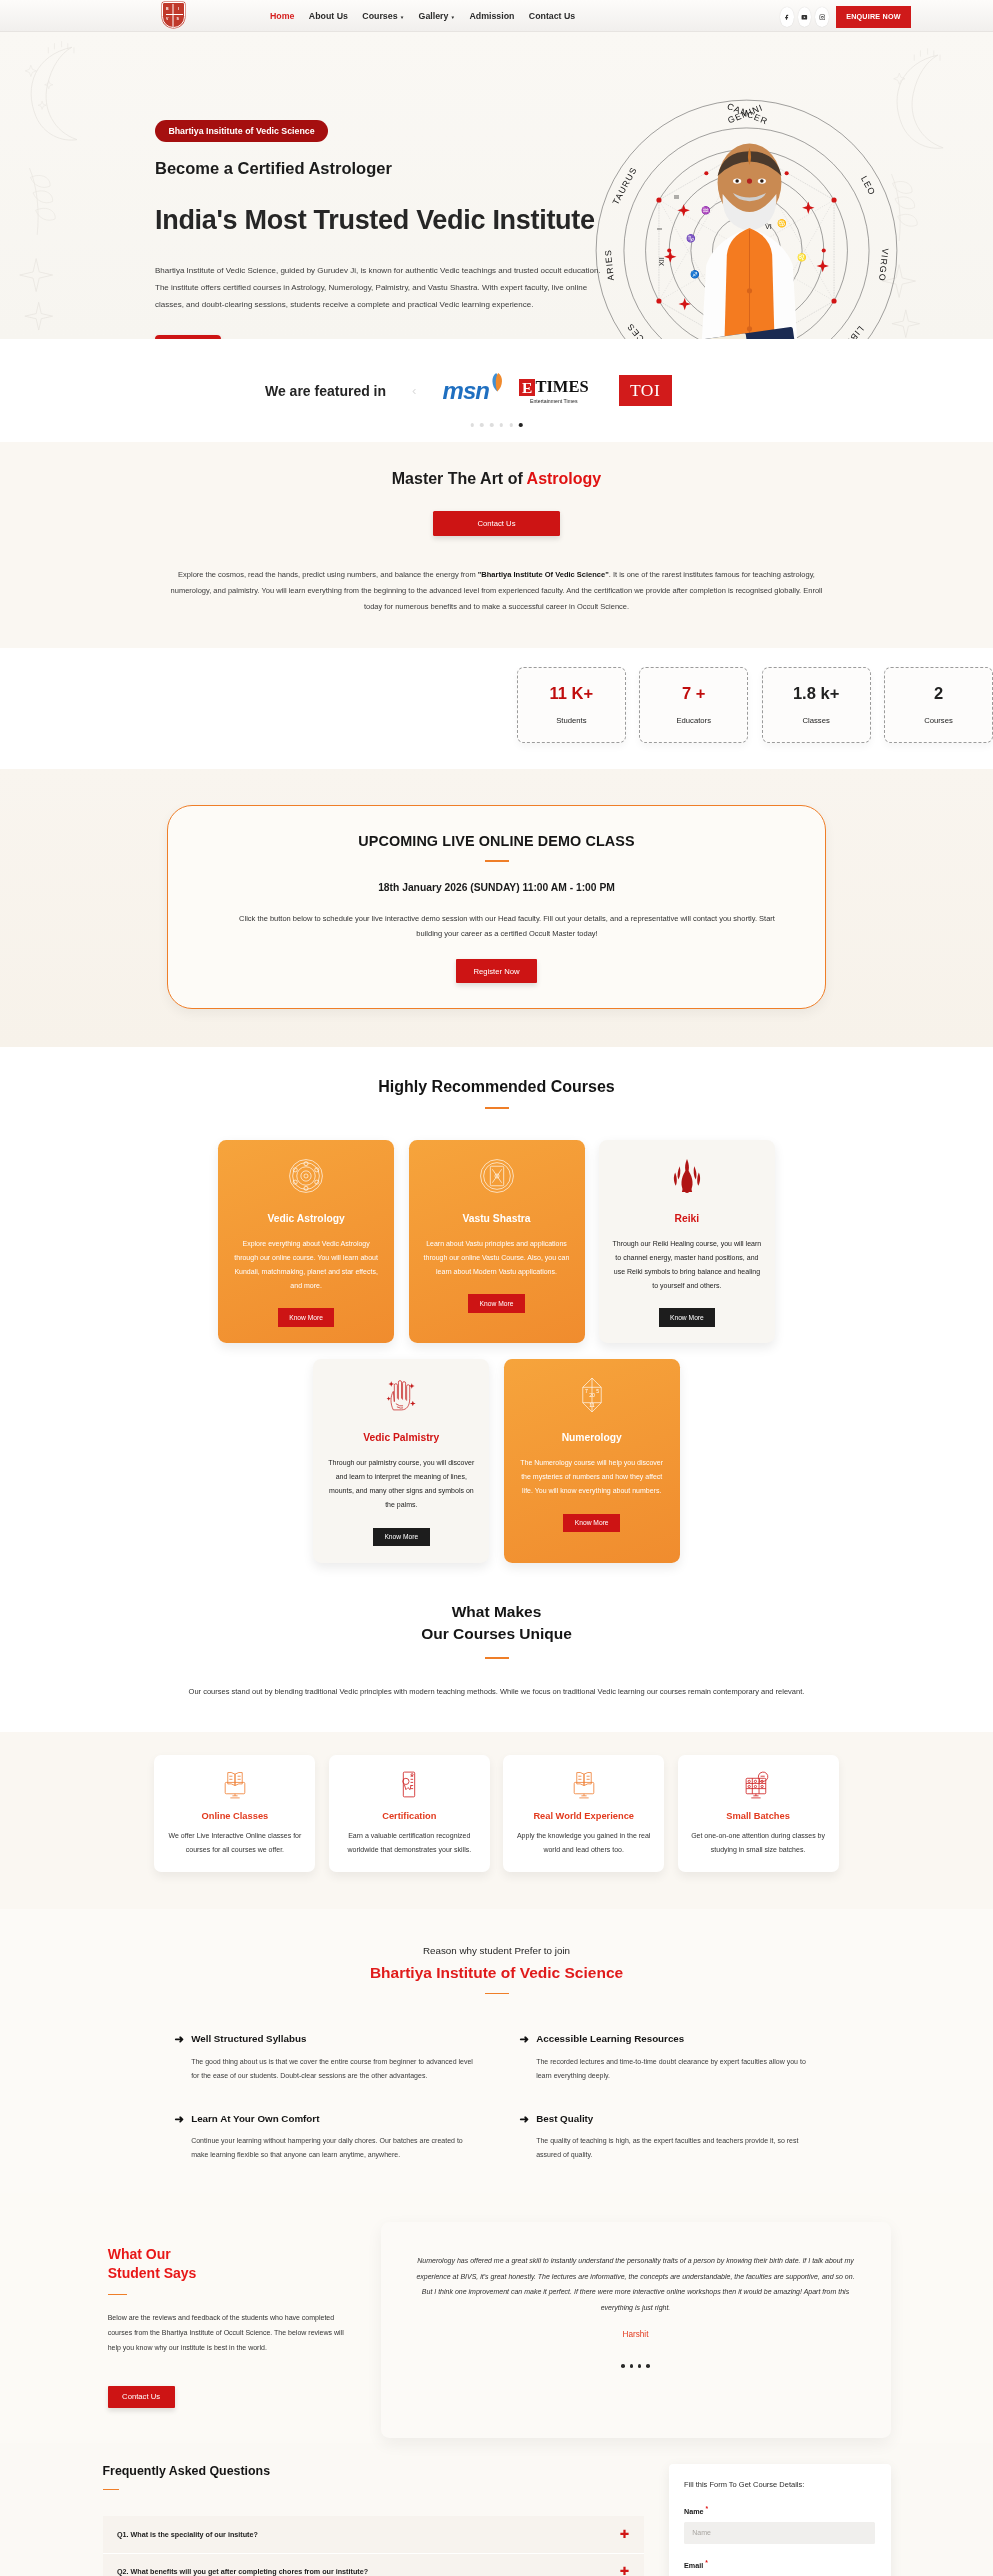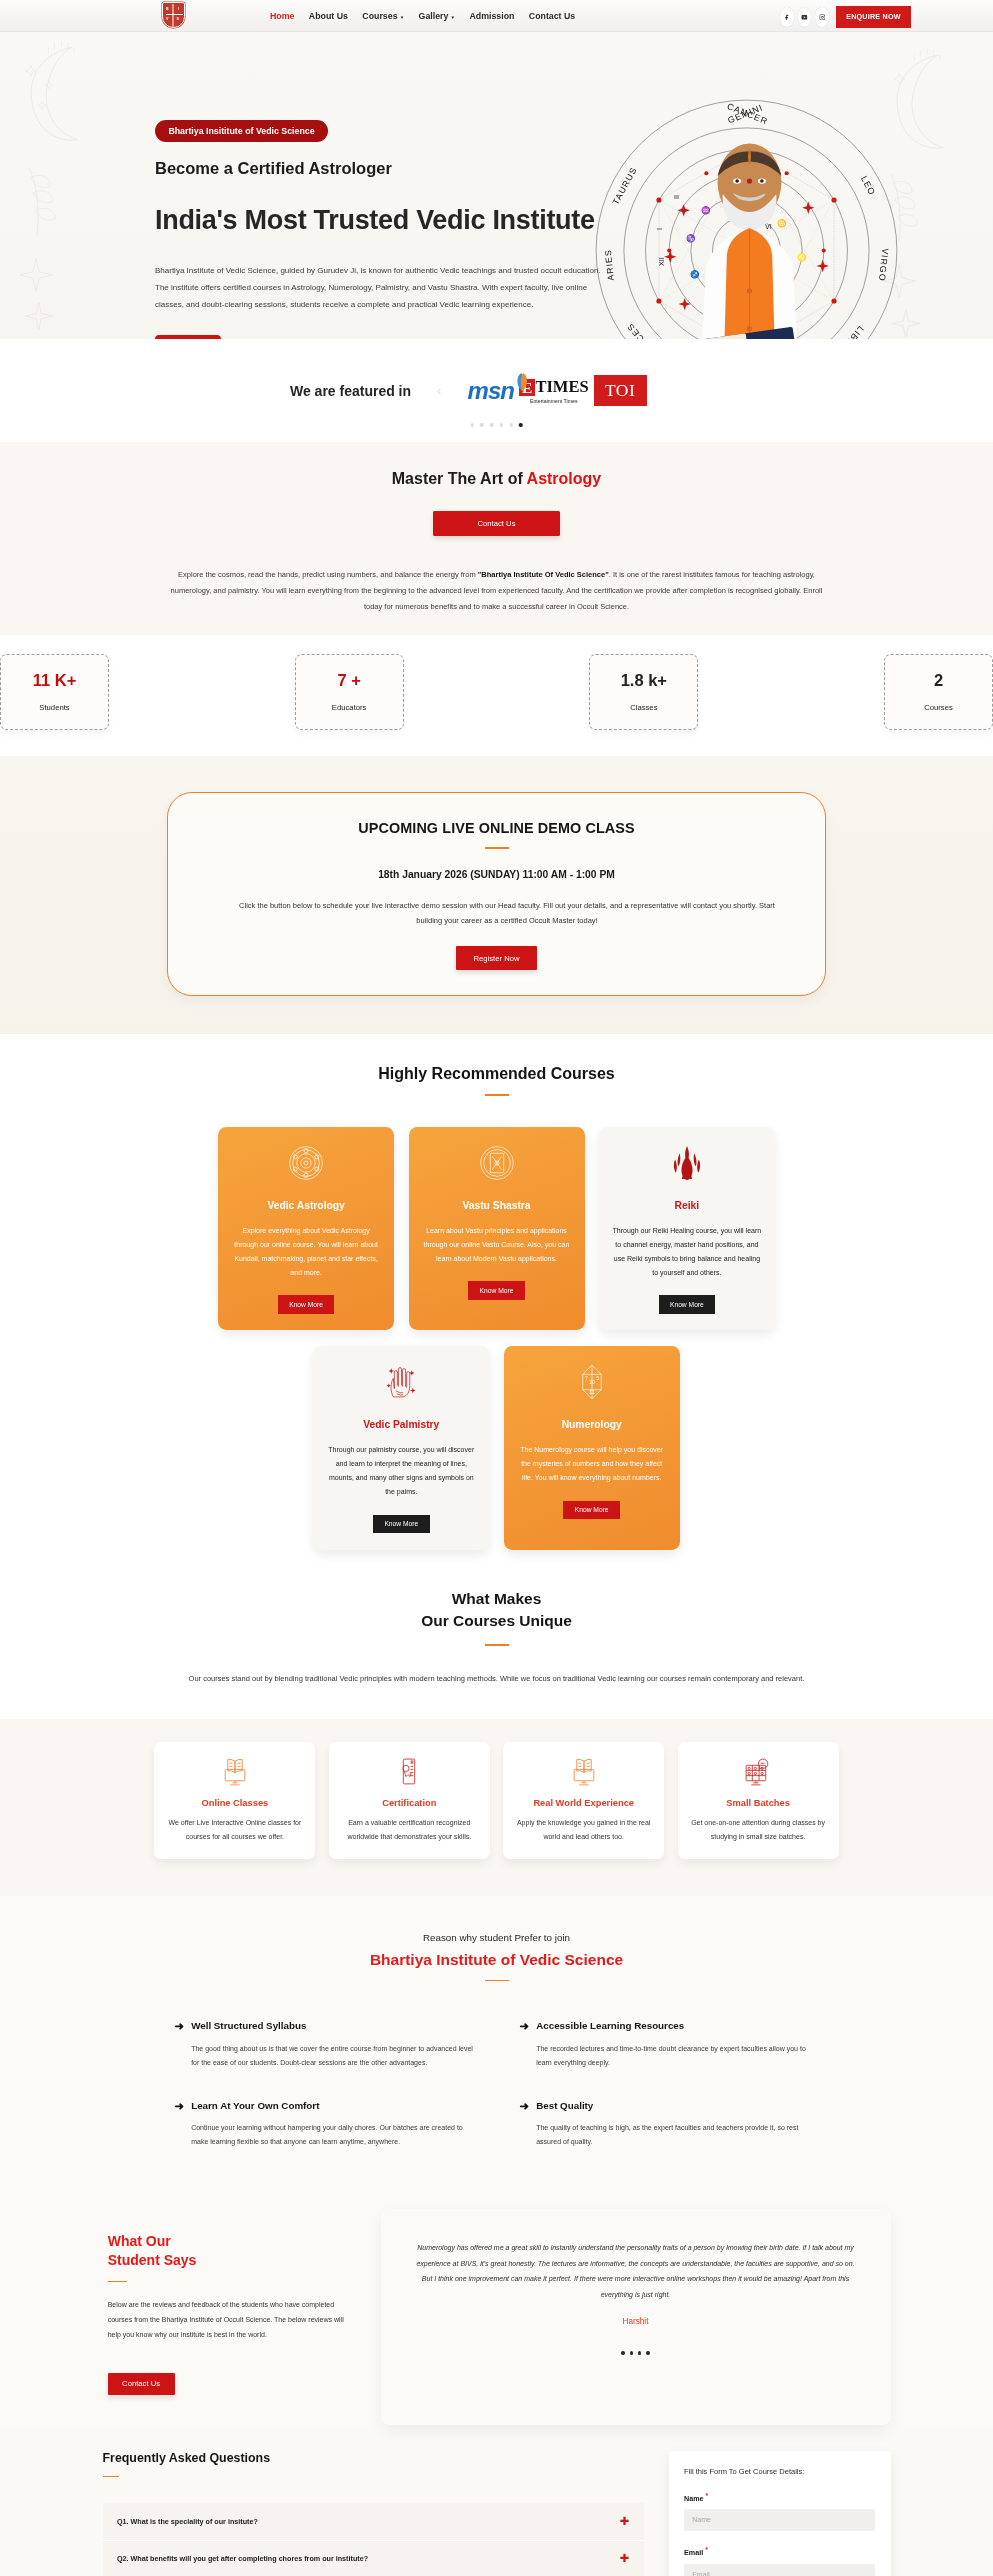--- a/index.html
+++ b/index.html
@@ -97,21 +97,21 @@
     position: absolute; left: 90px; top: 31px; width: 155px; height: 278px;
   }
 
   
   .featured {
     background: #fff; height: 103px; position: relative;
     display: flex; align-items: center; justify-content: center; gap: 0;
   }
   .featured-label { font-size: 14px; font-weight: 700; color: #252525; }
   .car-arrow { color: #ddd; font-size: 13.4px; margin: 0 26px; cursor: pointer; }
-  .logos { display: flex; align-items: center; gap: 5px; }
+  .logos { display: flex; align-items: center; gap: 30px; }
   .logo-msn { font-size: 24px; font-weight: 800; color: #1f6fc0; font-style: italic; letter-spacing: -1px; position: relative;}
   .msn-fly { position: absolute; right: -15.5px; top: -4.1px; width: 14.4px; height: 20.6px;}
   .logo-etimes { display: flex; flex-direction: column; align-items: center; }
   .etimes-row { display: flex; align-items: center; }
   .etimes-e { background: #d21b1b; color: #fff; font-size: 15.5px; font-weight: 800; padding: 0 3.1px; line-height: 17.5px; font-family: "Liberation Serif", serif; }
   .etimes-t { color: #111; font-size: 16.5px; font-weight: 700; font-family: "Liberation Serif", serif; letter-spacing: 0; }
   .etimes-sub { font-size: 5.2px; color: #222; margin-top: 0.5px; }
   .logo-toi {
     background: #d21b1b; color: #fff; font-family: "Liberation Serif", serif;
     font-size: 17.5px; padding: 5.2px 11.3px; letter-spacing: 0.5px;
@@ -119,26 +119,26 @@
   .dots { position: absolute; bottom: 15.5px; left: 50%; transform: translateX(-50%); display: flex; gap: 6.2px; }
   .dots i { width: 3.6px; height: 3.6px; border-radius: 50%; background: #ddd; display: block; }
   .dots i.on { background: #222; }
 
   
   .master { background: #faf7f2; padding: 28px 0 20.6px; text-align: center; position: relative; }
   .master h2 { font-size: 16px; font-weight: 800; color: #1c1c1c; }
   .master h2 em { font-style: normal; color: #e01111; }
   .master .btn-red { margin-top: 23px; border-radius: 1.5px; padding: 8.2px 44px; font-size: 7.7px;}
   .master p {
-    width: 670px; margin: 31px auto 0; font-size: 7.5px; line-height: 2.1; color: #3a3a3a;
+    width: 670px; margin: 31px auto 13px; font-size: 7.5px; line-height: 2.1; color: #3a3a3a;
   }
   .master p b { color: #111; }
 
   
-  .stats { background: #fff; padding: 18.5px 0 26px; display: flex; justify-content: space-between; gap: 13.4px; }
+  .stats { background: #fff; padding: 18.5px 0 26px; display: flex; justify-content: flex-end; gap: 13.4px; }
   .stat {
     width: 109px; height: 76px; border: 0.5px dashed #9b9b9b; border-radius: 6.7px;
     background: #fdfcfb; display: flex; flex-direction: column; align-items: center; justify-content: center;
     box-shadow: 0 3.1px 7.2px rgba(0,0,0,.04);
   }
   .stat .num { font-size: 16.5px; font-weight: 800; }
   .stat .num.red { color: #c00d0d; }
   .stat .lbl { font-size: 7.7px; margin-top: 13px; color: #222; }
 
   

